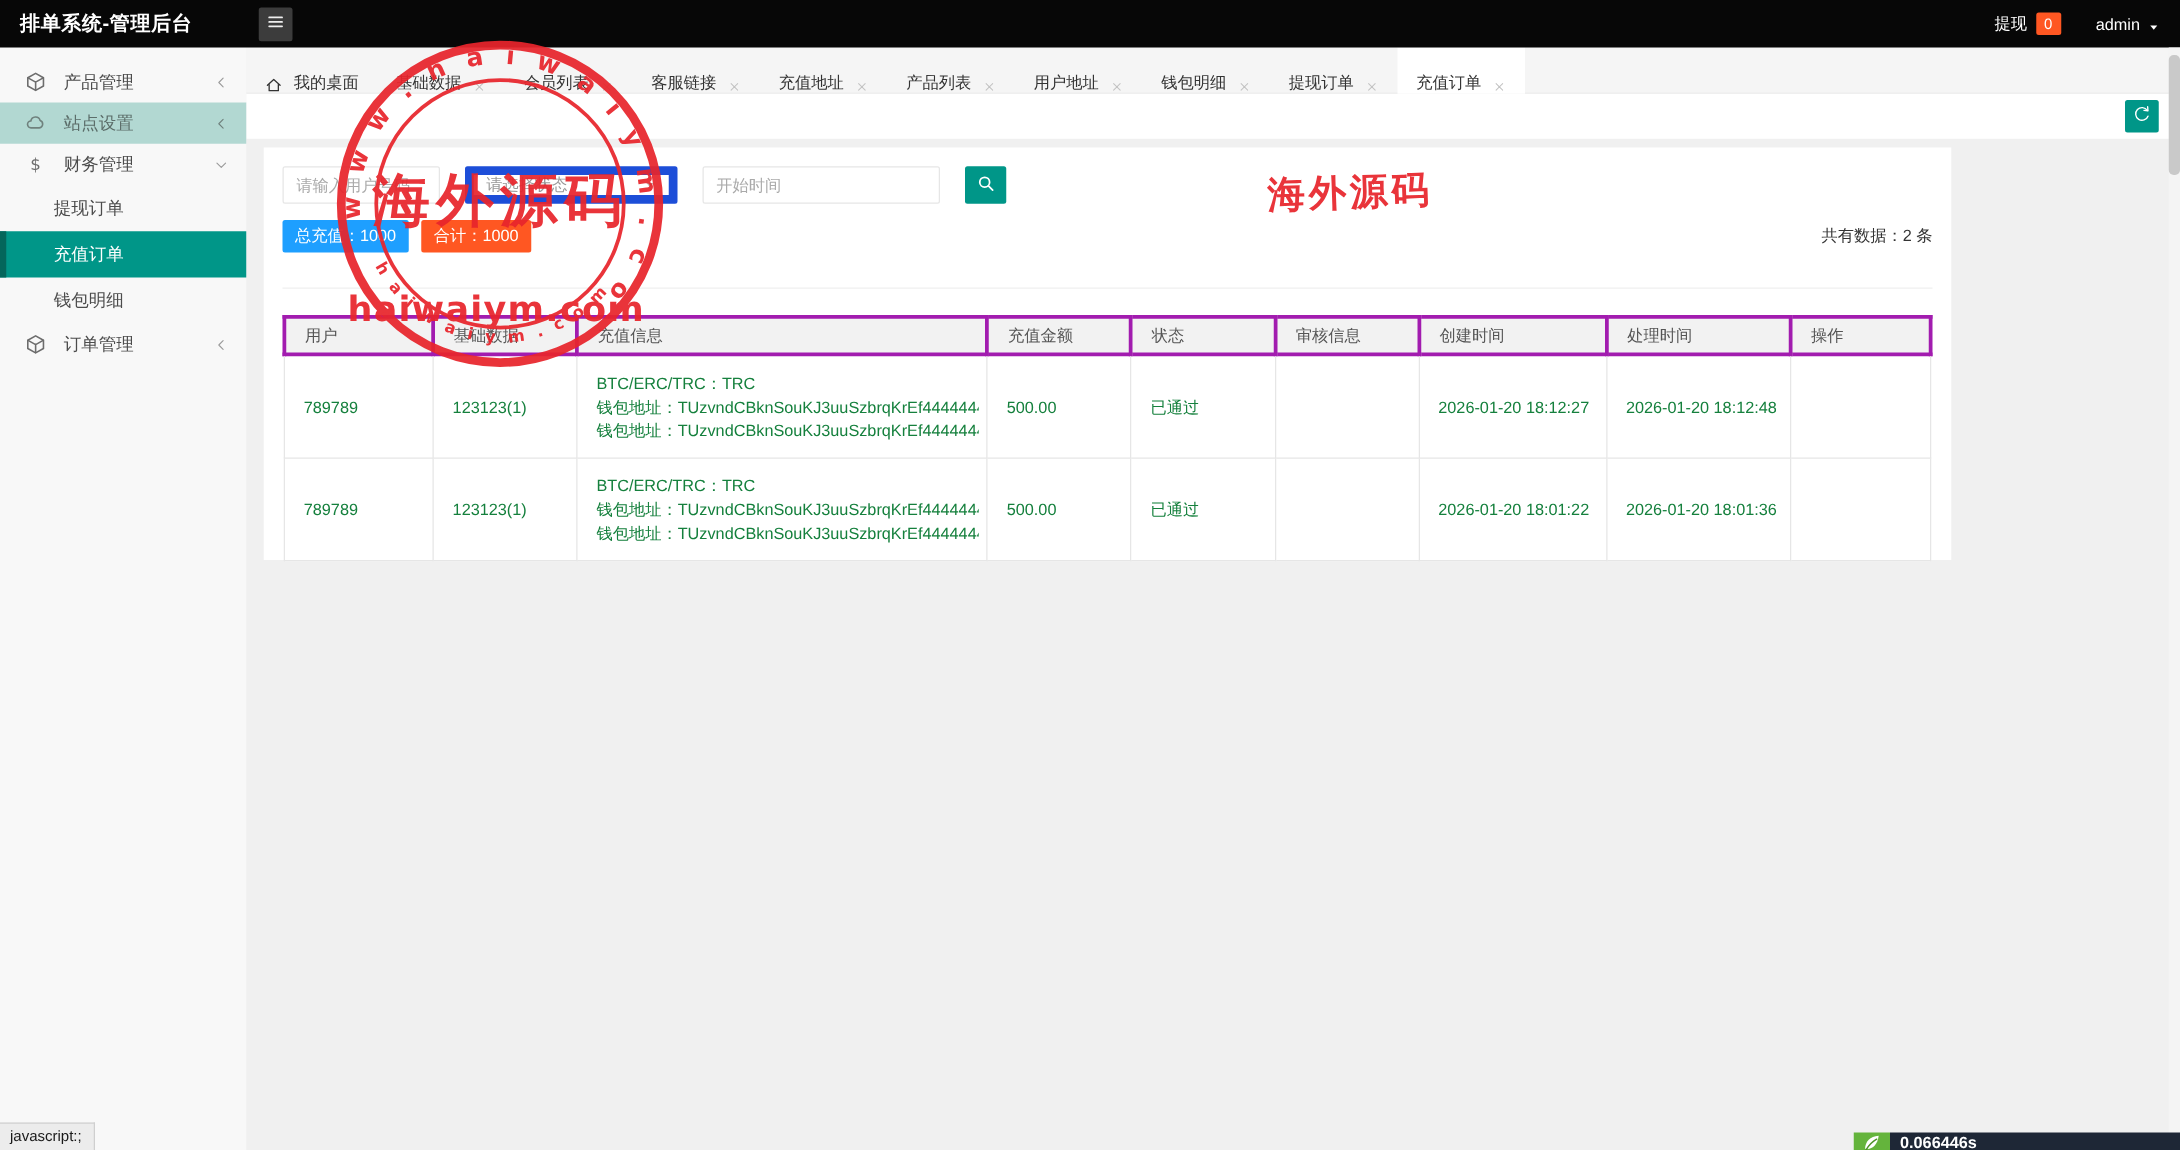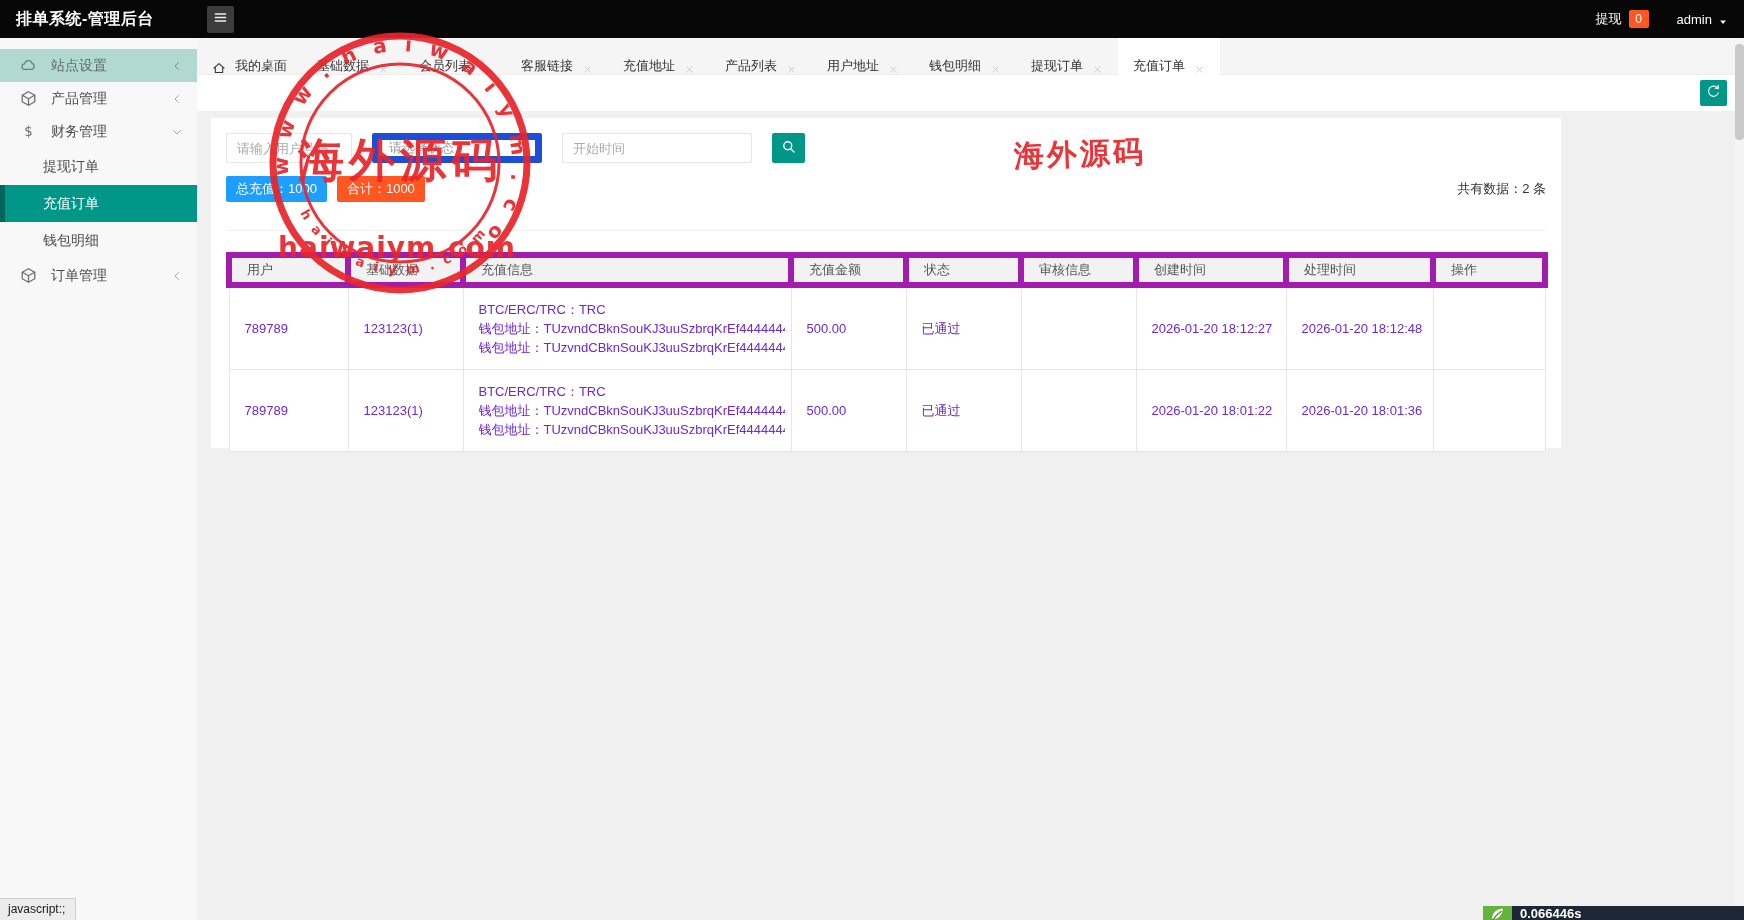--- a/index.html
+++ b/index.html
@@ -60,23 +60,23 @@
 
   .badges{display:flex;align-items:center;margin-top:13px}
   .badge{height:26px;line-height:26px;padding:0 10px;border-radius:2px;color:#fff;font-size:13px}
   .badge-blue{background:var(--c-badge-blue)}
   .badge-orange{background:var(--c-badge-orange);margin-left:10px}
   .count-text{margin-left:auto;font-size:13px;color:#333}
 
   .divider{border:none;border-top:1px solid #f0f0f0;margin-top:28px}
 
   table.grid{width:100%;border-collapse:collapse;table-layout:fixed;margin-top:21px}
-  table.grid th{background:#f2f2f2;border:6px solid #a21caf;height:30px;font-weight:normal;font-size:13px;color:#555;
+  table.grid th{background:#f2f2f2;border:3px solid #a21caf;height:30px;font-weight:normal;font-size:13px;color:#555;
                 text-align:left;padding:0 0 0 15px}
-  table.grid td{border:1px solid #e6e6e6;font-size:13px;color:#6d28d9;padding:12px 6px 12px 15px;vertical-align:middle;background:#fff}
+  table.grid td{border:1px solid #e6e6e6;font-size:13px;color:#15803d;padding:12px 6px 12px 15px;vertical-align:middle;background:#fff}
   .iline{line-height:19px;white-space:nowrap;overflow:hidden}
 
   
   .status-left{position:absolute;left:0;bottom:0;background:#ececec;border:1px solid #cfcfcf;border-left:none;border-bottom:none;
                padding:3px 10px 4px 8px;font-size:12px;color:#1a1a1a;z-index:70}
   .timer{position:absolute;right:0;bottom:0;height:14px;display:flex;align-items:stretch;z-index:70}
   .timer .tp-icon{width:29px;background:var(--c-timer-green);display:flex;align-items:center;justify-content:center;cursor:pointer}
   .timer .tp-time{background:var(--c-timer-dark);color:#fff;font-size:13px;font-weight:bold;display:flex;align-items:center;
                   padding:0 8px;width:232px}
 
@@ -113,41 +113,41 @@
       <span class="caret">
           <svg viewBox="0 0 16 16" width="10" height="10" fill="none" stroke="currentColor" stroke-width="1.2" stroke-linecap="round" stroke-linejoin="round">
             <path d="M3.5 5.5h9L8 11z" fill="currentColor" stroke="none"></path>
           </svg>
         </span>
     </span>
   </div>
 </header>
 
 <aside class="sidebar" id="sidebar">
-    <div class="side-item hl">
-      <span class="sicon">
-        <svg viewBox="0 0 16 16" width="17" height="17" fill="none" stroke="currentColor" stroke-width="1.2" stroke-linecap="round" stroke-linejoin="round">
-          <path d="M4.6 11.6a2.6 2.6 0 0 1-.2-5.2 3.6 3.6 0 0 1 7-.4 2.9 2.9 0 0 1-.6 5.6z"></path>
-        </svg>
-      </span>
-      <span class="slabel">站点设置</span>
-      <span class="schev">
-        <svg viewBox="0 0 16 16" width="12" height="12" fill="none" stroke="currentColor" stroke-width="1.2" stroke-linecap="round" stroke-linejoin="round">
-          <path d="M10 3.4 5.4 8l4.6 4.6"></path>
-        </svg>
-      </span>
-    </div>
     <div class="side-item">
       <span class="sicon">
         <svg viewBox="0 0 16 16" width="17" height="17" fill="none" stroke="currentColor" stroke-width="1.2" stroke-linecap="round" stroke-linejoin="round">
           <path d="M8 1.6 13.9 4.9v6.2L8 14.4 2.1 11.1V4.9z"></path>
           <path d="M2.3 5 8 8.2 13.7 5M8 8.2v6"></path>
         </svg>
       </span>
       <span class="slabel">产品管理</span>
+      <span class="schev">
+        <svg viewBox="0 0 16 16" width="12" height="12" fill="none" stroke="currentColor" stroke-width="1.2" stroke-linecap="round" stroke-linejoin="round">
+          <path d="M10 3.4 5.4 8l4.6 4.6"></path>
+        </svg>
+      </span>
+    </div>
+    <div class="side-item hl">
+      <span class="sicon">
+        <svg viewBox="0 0 16 16" width="17" height="17" fill="none" stroke="currentColor" stroke-width="1.2" stroke-linecap="round" stroke-linejoin="round">
+          <path d="M4.6 11.6a2.6 2.6 0 0 1-.2-5.2 3.6 3.6 0 0 1 7-.4 2.9 2.9 0 0 1-.6 5.6z"></path>
+        </svg>
+      </span>
+      <span class="slabel">站点设置</span>
       <span class="schev">
         <svg viewBox="0 0 16 16" width="12" height="12" fill="none" stroke="currentColor" stroke-width="1.2" stroke-linecap="round" stroke-linejoin="round">
           <path d="M10 3.4 5.4 8l4.6 4.6"></path>
         </svg>
       </span>
     </div>
     <div class="side-item">
       <span class="sicon">
         <svg viewBox="0 0 16 16" width="17" height="17" fill="none" stroke="currentColor" stroke-width="1.2" stroke-linecap="round" stroke-linejoin="round">
           <text x="8" y="12.2" text-anchor="middle" font-size="12.5" fill="currentColor" stroke="none" font-family="DejaVu Sans, sans-serif">$</text>

